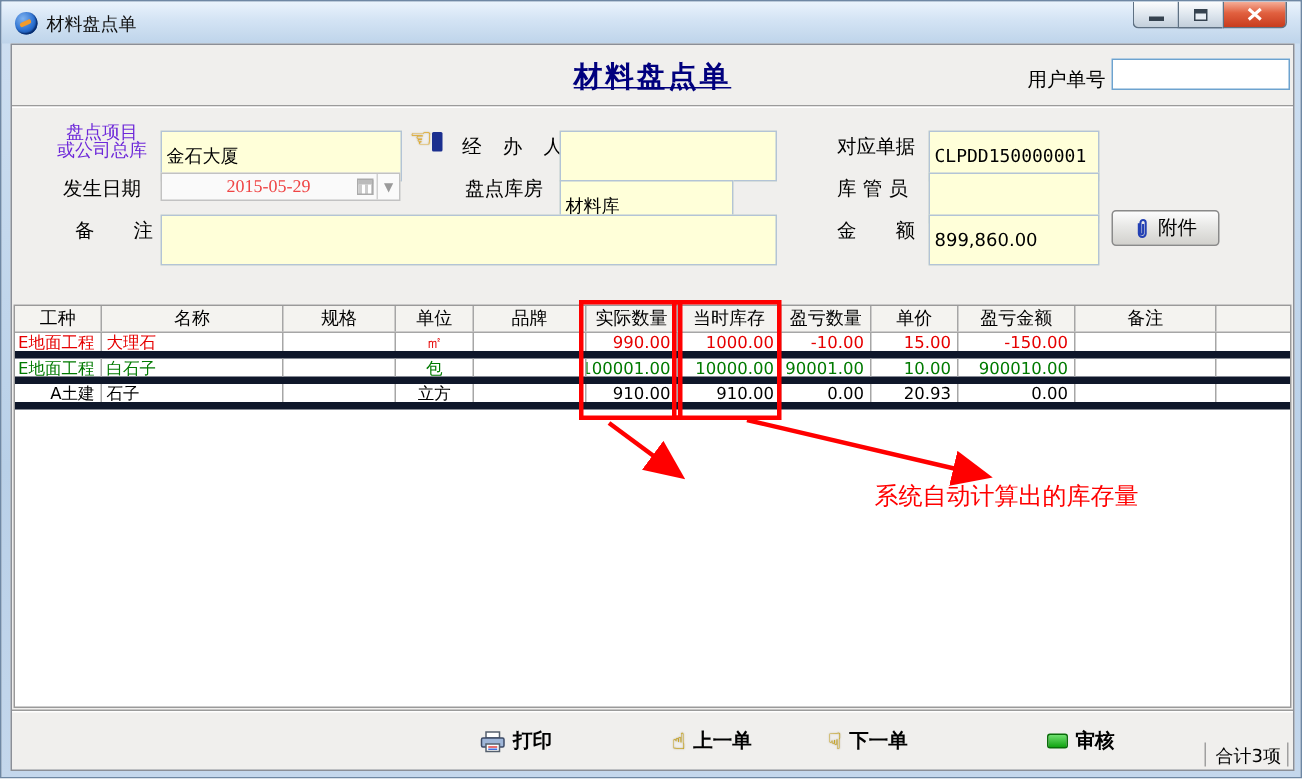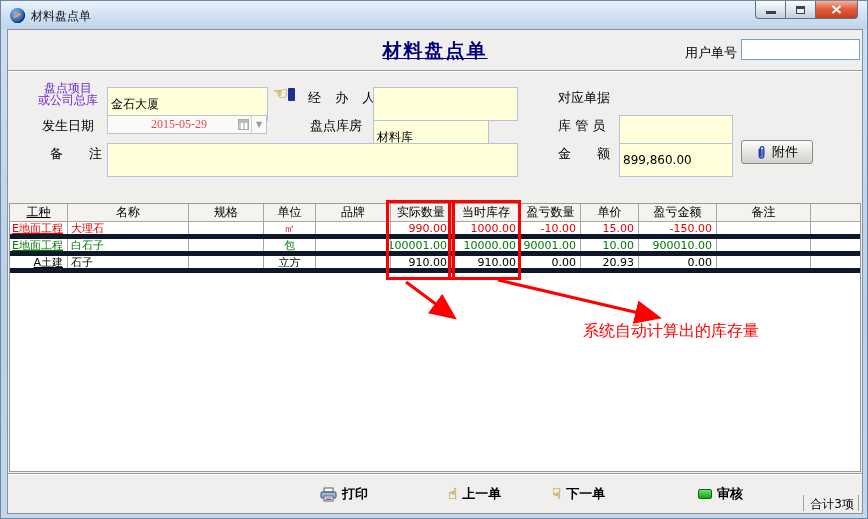--- a/index.html
+++ b/index.html
@@ -93,21 +93,21 @@
   .grid{
     position:absolute; left:1px; top:173px; width:852px; height:269px;
     background:#fff; border:1px solid #9a9a9a;
   }
   .trow{ display:flex; width:100%; }
   .thead{ height:18px; background:#f4f3f0; border-bottom:1px solid #a6a6a6; }
   .tdata{ height:17px; border-bottom:5px solid #0f172a; }
   .cell{ border-right:1px solid #a6a6a6; font-size:11px; display:flex; align-items:center;
     overflow:hidden; white-space:nowrap; }
   .thead .cell{ justify-content:center; font-size:12px; }
-  .c0{width:58px;text-decoration:underline;} .c1{width:121px;} .c2{width:75px;} .c3{width:52px;} .c4{width:75px;}
+  .c0{width:58px;} .c1{width:121px;} .c2{width:75px;} .c3{width:52px;} .c4{width:75px;}
   .c5{width:61px;} .c6{width:69px;} .c7{width:60px;} .c8{width:58px;} .c9{width:78px;}
   .c10{width:94px;} .cfill{flex:1; border-right:none;}
   .al-r{ justify-content:flex-end; padding-right:4px; }
   .al-l{ justify-content:flex-start; padding-left:3px; }
   .al-c{ justify-content:center; }
   .row-red .cell{ color:#e60000; }
   .row-green .cell{ color:#007a00; }
   .row-black .cell{ color:#000; }
   
   .redbox{ position:absolute; border:3px solid #ff0000; background:transparent; }
@@ -162,20 +162,21 @@
       <span>或公司总库</span>
     </div>
     <input class="inp" style="left: 99px; top: 57px; width: 161px;" type="text" value="金石大厦">
     <div class="hand-lookup">
       <span class="book"></span>
       <span class="hand">☜</span>
     </div>
     <span class="lbl" style="left:300px; top:59px; letter-spacing:5px;">经 办 人</span>
     <input class="inp" style="left: 365px; top: 57px; width: 145px;" type="text" value="">
     <span class="lbl" style="left:550px; top:59px;">对应单据</span>
+    <input class="inp inp-mono" style="left: 611px; top: 57px; width: 114px;" type="text" value="CLPDD150000001">
 
     <span class="lbl" style="left:34px; top:87px;">发生日期</span>
     <div class="datefield">
       <span class="date-text">2015-05-29</span>
       <span class="cal-icon"></span>
       <span class="date-drop">
           <span>▼</span>
         </span>
     </div>
     <span class="lbl" style="left:302px; top:87px;">盘点库房</span>

